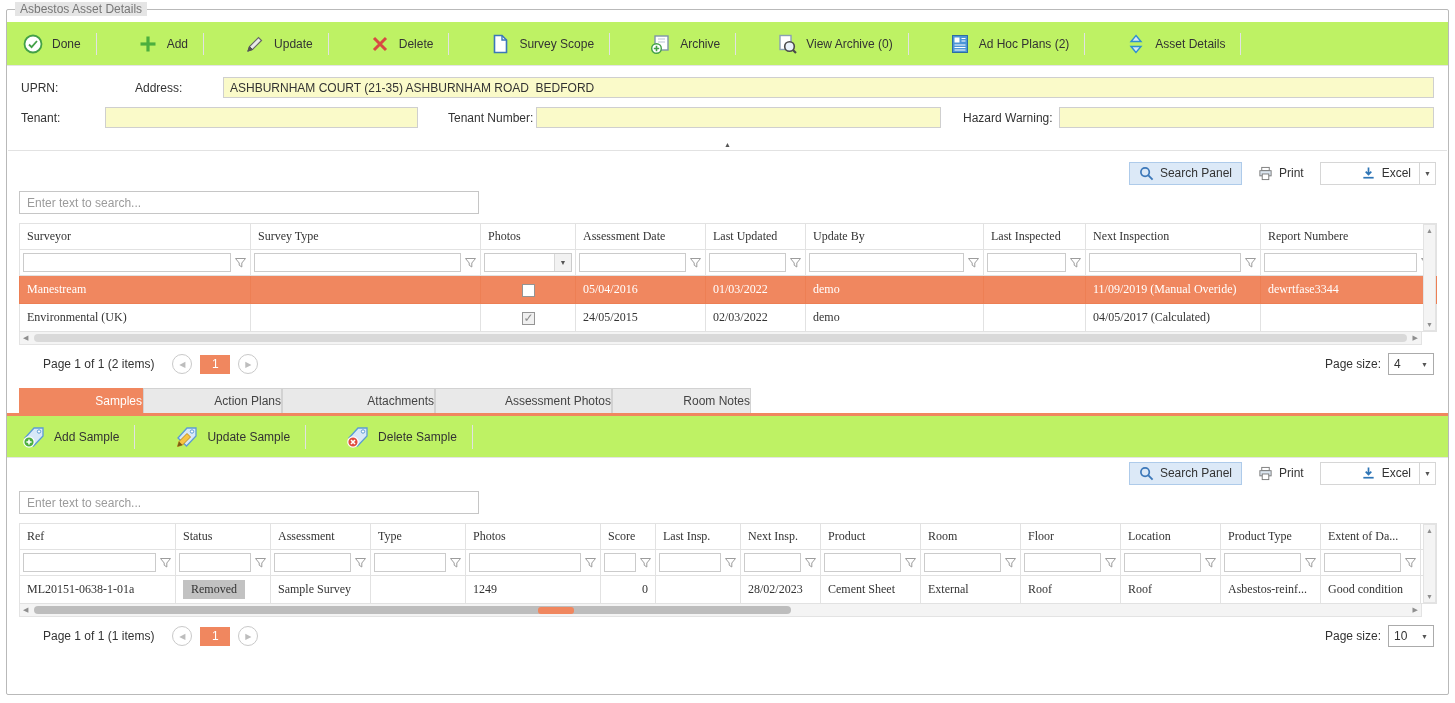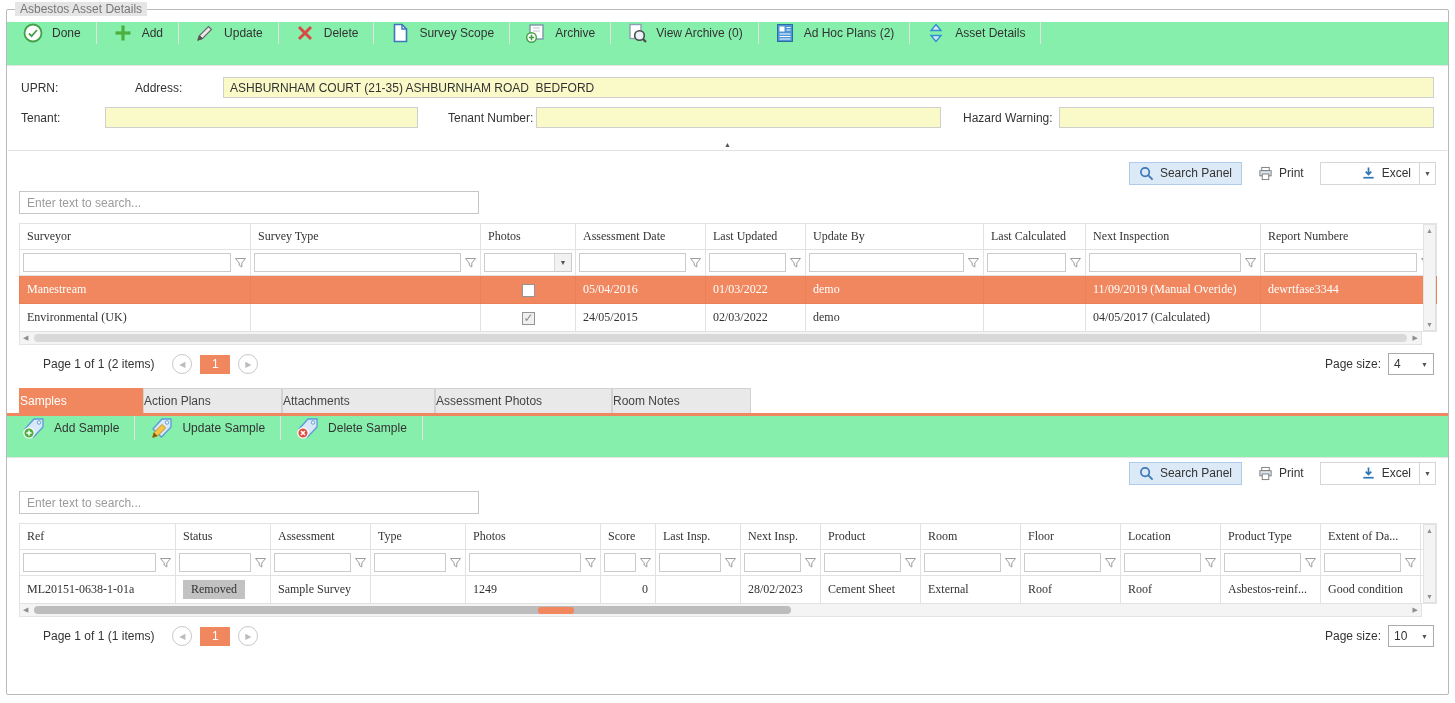--- a/index.html
+++ b/index.html
@@ -3,21 +3,21 @@
 <meta charset="utf-8">
 <style>
   *{box-sizing:border-box;margin:0;padding:0;}
   html,body{width:1455px;height:703px;}
   body{background:#fff;font-family:"Liberation Sans",sans-serif;font-size:12px;color:#333;overflow:hidden;}
 
   .groupbox{position:relative;margin:9px 6px 0;border:1px solid #B9B9B9;border-radius:2px;height:686px;background:#fff;}
   .group-title{position:absolute;top:-8px;left:8px;background:#e5e5e5;padding:0 5px;color:#777;}
 
   
-  .toolbar{display:flex;align-items:flex-start;height:44px;background:#86efac;border-bottom:1px solid #E4E4E4;margin-top:12px;}
+  .toolbar{display:flex;align-items:center;height:44px;background:#bef264;border-bottom:1px solid #E4E4E4;margin-top:12px;gap:25px;}
   .toolbar2{margin-top:0;height:42px;}
   .tb-btn{display:flex;align-items:center;gap:8px;padding:0 15px;border-right:1px solid #E2E2E2;cursor:pointer;}
   .ico{width:22px;height:22px;flex:none;}
   .ico24{width:24px;height:24px;flex:none;}
   .ico16{width:15px;height:15px;flex:none;}
   .ico svg,.ico16 svg,.ico24 svg{width:100%;height:100%;display:block;}
 
   
   .form{padding:11px 14px 2px;}
   .form-row{display:flex;align-items:center;margin-bottom:9px;}
@@ -73,21 +73,21 @@
   .pager{display:flex;align-items:center;height:38px;padding:0 2px 0 24px;}
   .pager .summary{margin-right:14px;}
   .pgbtn{width:20px;height:20px;border:1px solid #C9C9C9;border-radius:50%;display:flex;align-items:center;justify-content:center;color:#BDBDBD;font-size:8px;margin:0 4px;background:#fff;cursor:pointer;}
   .pgcur{min-width:30px;height:19px;background:#F0875F;color:#fff;display:flex;align-items:center;justify-content:center;margin:0 4px;cursor:pointer;}
   .pager .spacer{flex:1;}
   .pagesize{display:flex;align-items:center;gap:7px;}
   .ps-box{width:46px;height:22px;border:1px solid #ABABAB;background:#fff;display:flex;align-items:center;justify-content:space-between;padding:0 0 0 5px;cursor:pointer;}
   .ps-box .cbt{align-self:stretch;border-left:none;background:#fff;}
 
   .tabs{display:flex;margin:5px 12px 0;align-items:flex-end;}
-  .tab{height:25px;display:flex;align-items:center;justify-content:flex-start;background:#E9E9E9;border:1px solid #D2D2D2;border-bottom:none;color:#444;cursor:pointer;}
+  .tab{height:25px;display:flex;align-items:center;justify-content:flex-end;background:#E9E9E9;border:1px solid #D2D2D2;border-bottom:none;color:#444;cursor:pointer;}
   .tab.active{background:#F0875F;color:#fff;border-color:#F0875F;}
   .tw1{width:124px;} .tw2{width:139px;} .tw3{width:153px;} .tw4{width:177px;} .tw5{width:139px;}
   .tabs-underline{height:3px;background:#F0875F;}
 </style>
 </head>
 <body>
 
 <div class="groupbox">
   <span class="group-title">Asbestos Asset Details</span>
 
@@ -250,21 +250,21 @@
             <col style="width:176px">
         </colgroup>
         <thead>
           <tr>
             <th>Surveyor</th>
             <th>Survey Type</th>
             <th>Photos</th>
             <th>Assessment Date</th>
             <th>Last Updated</th>
             <th>Update By</th>
-            <th>Last Calculated</th>
+            <th>Last Inspected</th>
             <th>Next Inspection</th>
             <th>Report Numbere</th>
           </tr>
           <tr>
             <th class="filter-cell">
                 <div class="filter-inner">
                   <input class="filter-input" style="">
                   <span class="funnel">
                     <svg viewBox="0 0 13 13">
                       <path d="M1.5 2.5 H11.5 L7.8 7 V11 L5.2 9.2 V7 Z" fill="#fff" stroke="#9C9C9C"></path>

